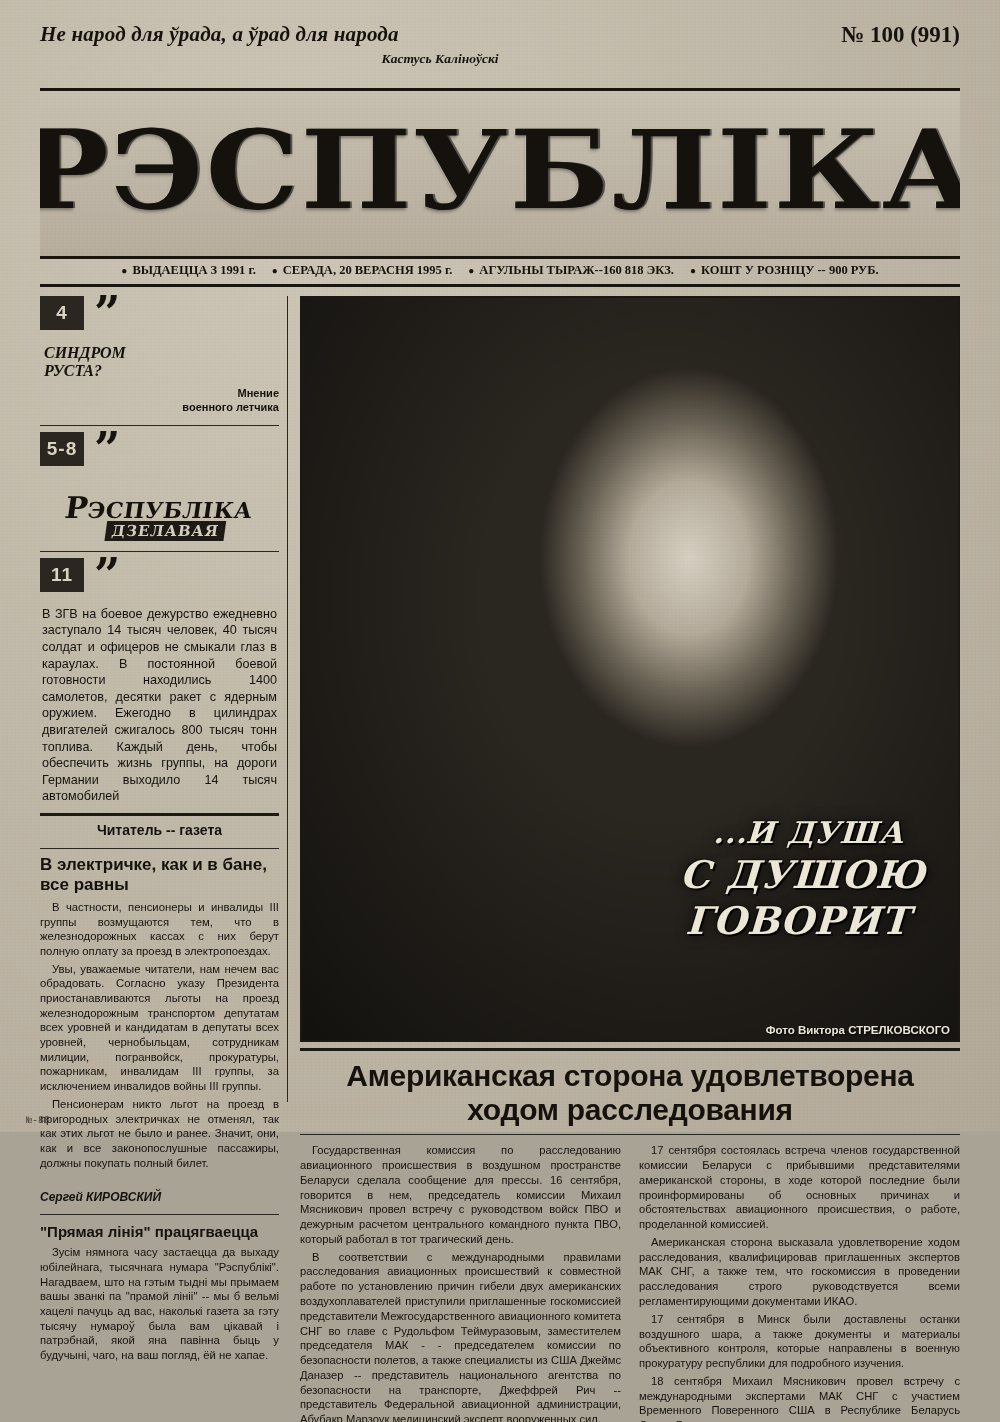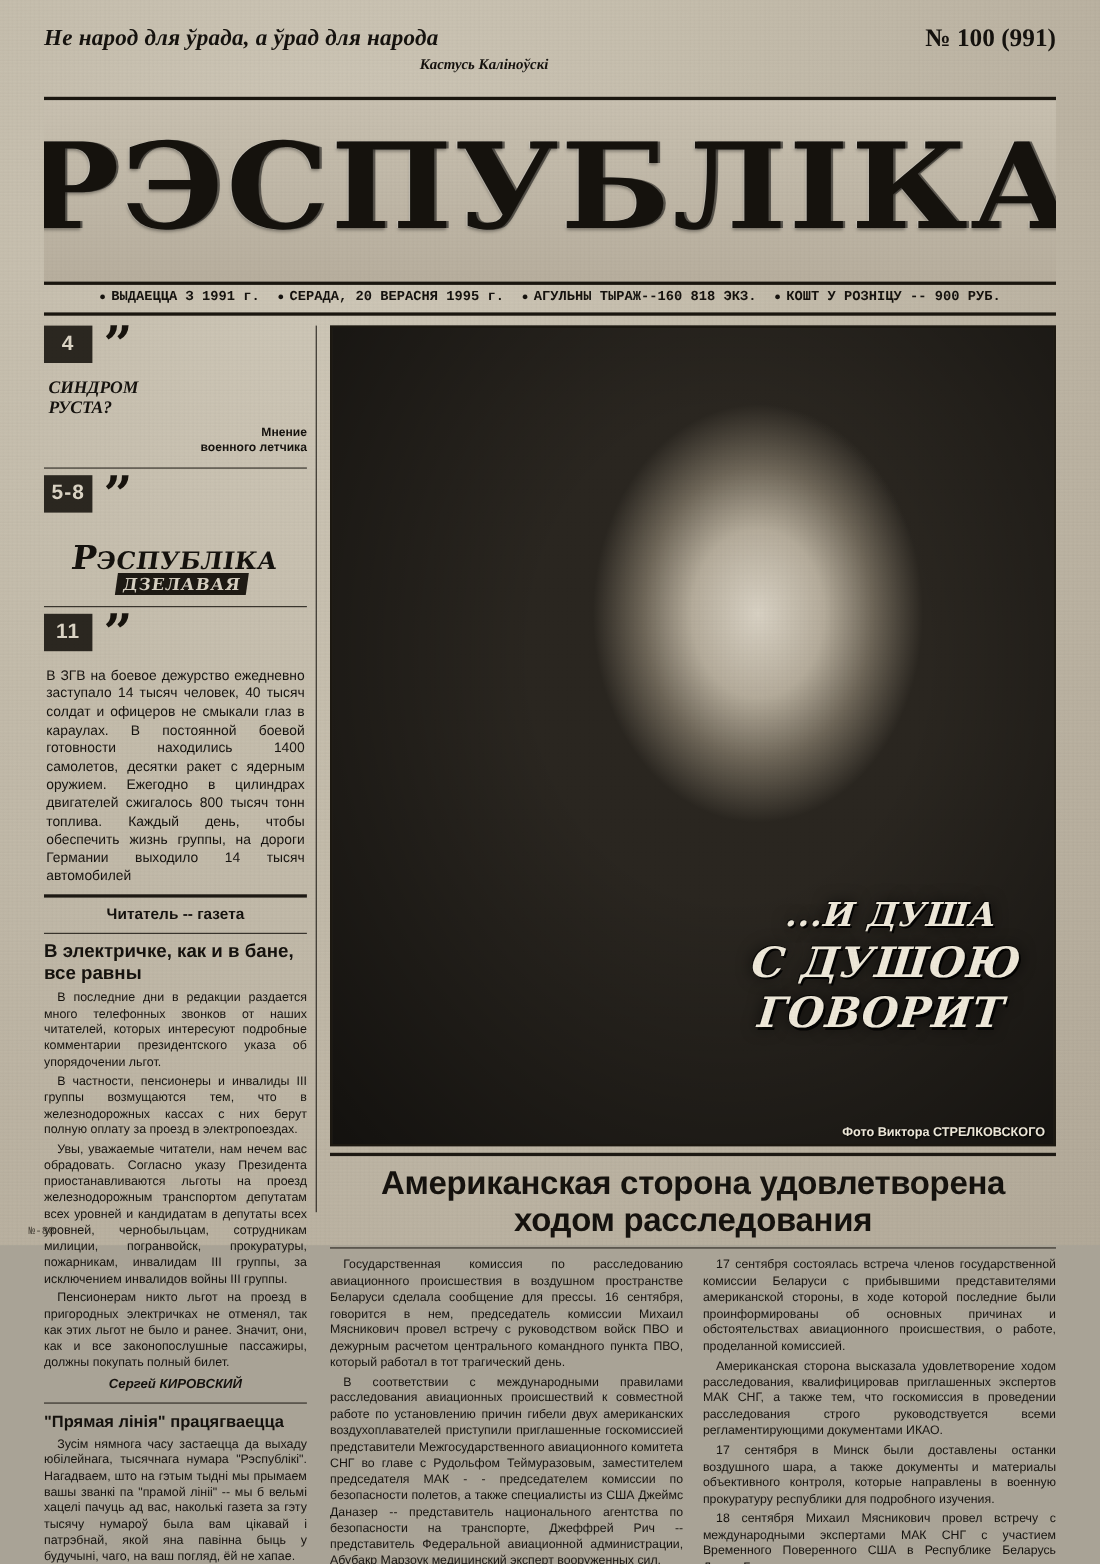--- a/index.html
+++ b/index.html
@@ -92,21 +92,21 @@
     position: absolute;
     left: 40px; right: 40px; top: 256px;
     height: 28px;
     border-bottom: 3px solid #1a160f;
     display: flex;
     align-items: center;
     justify-content: center;
     gap: 16px;
     font-size: 12.5px;
     font-weight: bold;
-    font-family: Liberation Mono, monospace;
+    font-family: Liberation Serif, serif;
   }
   .info-strip span.item::before {
     content: "\25CF";
     margin-right: 5px;
     font-size: 10px;
   }
 
   
   .left-col {
     position: absolute;
@@ -219,26 +219,26 @@
     margin: 6px 0 6px;
   }
   .art-body {
     font-family: "Liberation Sans", sans-serif;
     font-size: 11.3px;
     line-height: 1.3;
     text-align: justify;
   }
   .art-body p { margin: 0 0 3px; text-indent: 12px; }
   .sign {
-    text-align: center;
+    text-align: left;
     font-style: italic;
     font-weight: bold;
     font-size: 12px;
     font-family: "Liberation Sans", sans-serif;
-    margin-top: 4px;
+    margin-top: 20px;
   }
   .art-title2 {
     font-family: "Liberation Sans", sans-serif;
     font-weight: bold;
     font-size: 15px;
     margin: 8px 0 5px;
   }
 
   
   .photo-wrap {
@@ -390,21 +390,20 @@
 
     <hr class="hr-thick">
 
     <div class="section-label">Читатель -- газета</div>
     <hr class="hr-thin">
 
     <div>
       <div class="art-title" style="white-space:pre-line">В электричке, как и в бане,
 все равны</div>
       <div class="art-body">
-        <p>В последние дни в редакции раздается много телефонных звонков от наших читателей, которых интересуют подробные комментарии президентского указа об упорядочении льгот.</p>
         <p>В частности, пенсионеры и инвалиды III группы возмущаются тем, что в железнодорожных кассах с них берут полную оплату за проезд в электропоездах.</p>
         <p>Увы, уважаемые читатели, нам нечем вас обрадовать. Согласно указу Президента приостанавливаются льготы на проезд железнодорожным транспортом депутатам всех уровней и кандидатам в депутаты всех уровней, чернобыльцам, сотрудникам милиции, погранвойск, прокуратуры, пожарникам, инвалидам III группы, за исключением инвалидов войны III группы.</p>
         <p>Пенсионерам никто льгот на проезд в пригородных электричках не отменял, так как этих льгот не было и ранее. Значит, они, как и все законопослушные пассажиры, должны покупать полный билет.</p>
       </div>
       <div class="sign">Сергей КИРОВСКИЙ</div>
     </div>
 
     <hr class="hr-thin">
 
     <div>

